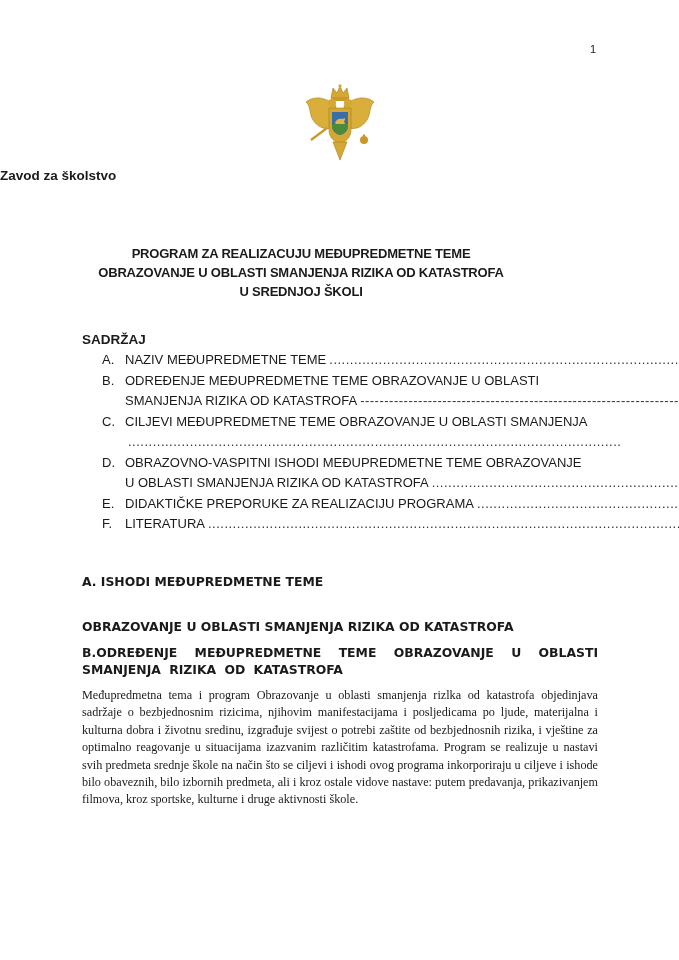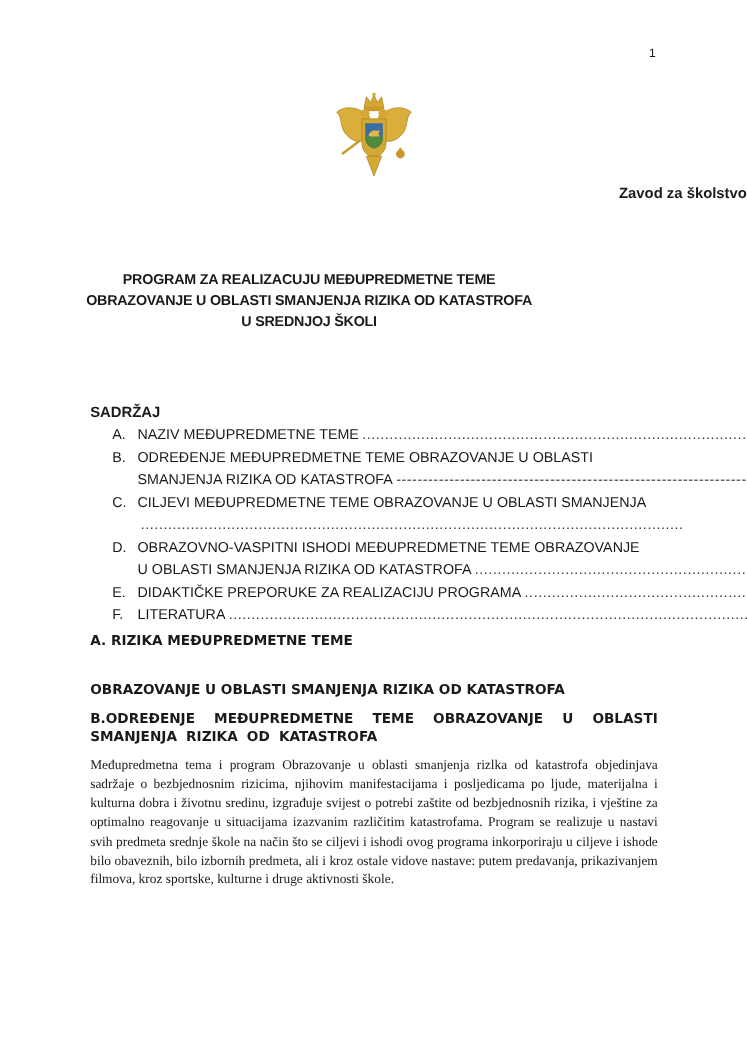--- a/index.html
+++ b/index.html
@@ -1,22 +1,22 @@
 <!DOCTYPE html>
 <html><head>
 <meta charset="utf-8">
 <style>
   html, body { margin: 0; padding: 0; background: #ffffff; }
   body { width: 679px; height: 960px; position: relative; overflow: hidden; color: #1a1a1a; }
   .page-number { position: absolute; top: 43px; left: 590px; font-family: "Liberation Sans", sans-serif; font-size: 11px; }
   .emblem { position: absolute; left: 303px; top: 84px; width: 74px; height: 78px; }
-  .inst { position: absolute; top: 166px; left: 0; width: 679px; text-align: right; font-family: "Liberation Sans", sans-serif; font-weight: bold; font-size: 13.5px; line-height: 19px; }
-  .doc-title { position: absolute; top: 244px; left: 0; width: 562px; text-align: center; font-family: "Liberation Sans", sans-serif; font-weight: bold; font-size: 13px; line-height: 19px; letter-spacing: -0.2px; }
+  .inst { position: absolute; top: 166px; left: 0; width: 679px; text-align: left; font-family: "Liberation Sans", sans-serif; font-weight: bold; font-size: 13.5px; line-height: 19px; }
+  .doc-title { position: absolute; top: 244px; left: 0; width: 562px; text-align: center; font-family: "Liberation Sans", sans-serif; font-weight: bold; font-size: 13px; line-height: 19px; letter-spacing: -0.2px; padding-left: 20px; }
   .toc { position: absolute; top: 330px; left: 82px; width: 520px; font-family: "Liberation Sans", sans-serif; font-size: 13px; }
-  .toc-head { font-weight: bold; font-size: 13.5px; line-height: 20px; margin-top: 35px; }
+  .toc-head { font-weight: bold; font-size: 13.5px; line-height: 20px; }
   .toc-item { display: flex; padding-left: 20px; line-height: 20.5px; }
   .toc-letter { width: 23px; flex: 0 0 23px; }
   .toc-body { flex: 1; }
   .toc-line { display: flex; white-space: nowrap; }
   .toc-fill { flex: 1; overflow: hidden; white-space: nowrap; margin: 0 3px; letter-spacing: 0.5px; color: #333; }
   .section { position: absolute; left: 82px; width: 516px; font-family: "DejaVu Sans", sans-serif; font-weight: bold; font-size: 12.4px; line-height: 17px; }
   .para { position: absolute; left: 82px; top: 687px; width: 516px; font-family: Liberation Serif, serif; font-size: 12.2px; line-height: 17.4px; text-align: justify; }
 </style>
 </head>
 <body>
@@ -123,17 +123,17 @@
     <div class="toc-body">
       <div class="toc-line" style="padding-right:10px;">
         <span>LITERATURA</span>
         <span class="toc-fill">........................................................................................................................</span>
 
       </div>
     </div>
   </div>
 </div>
 
-<div class="section" style="top:573px;">A. RIZIKA MEĐUPREDMETNE TEME</div>
+<div class="section" style="top:573px;">A. ISHODI MEĐUPREDMETNE TEME</div>
 <div class="section" style="top:618px;">OBRAZOVANJE U OBLASTI SMANJENJA RIZIKA OD KATASTROFA</div>
 <div class="section" style="top:644px; text-align: justify; word-spacing: 4px;">B.ODREĐENJE MEĐUPREDMETNE TEME OBRAZOVANJE U OBLASTI SMANJENJA RIZIKA OD KATASTROFA</div>
 
 <div class="para">Međupredmetna tema i program Obrazovanje u oblasti smanjenja rizlka od katastrofa  objedinjava sadržaje o bezbjednosnim rizicima, njihovim manifestacijama i posljedicama po ljude, materijalna i kulturna dobra i životnu sredinu, izgrađuje svijest o potrebi zaštite od bezbjednosnih rizika, i vještine za optimalno reagovanje u situacijama izazvanim različitim katastrofama. Program se realizuje u nastavi svih predmeta srednje škole na način što se ciljevi i ishodi ovog programa inkorporiraju u ciljeve i ishode bilo obaveznih, bilo izbornih predmeta, ali i kroz ostale vidove nastave: putem predavanja, prikazivanjem filmova, kroz sportske, kulturne i druge aktivnosti škole.</div>
 
 </body></html>

